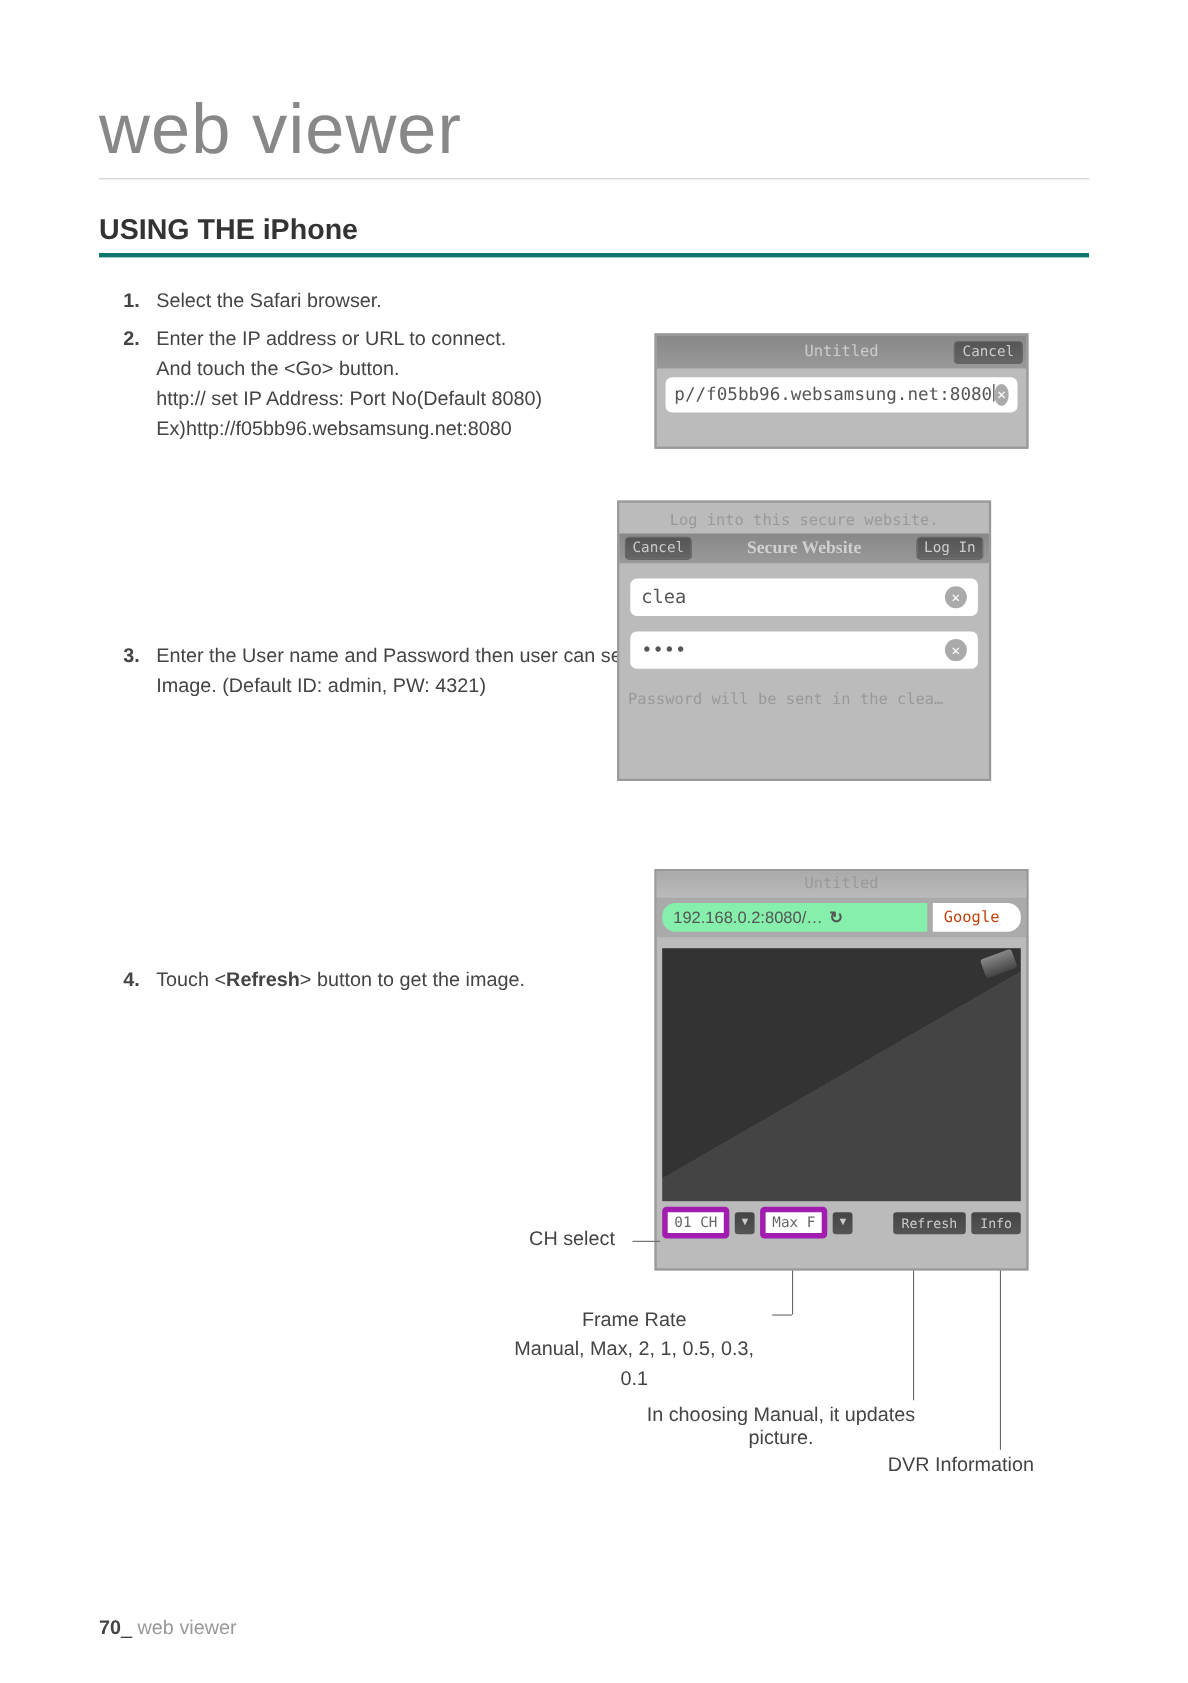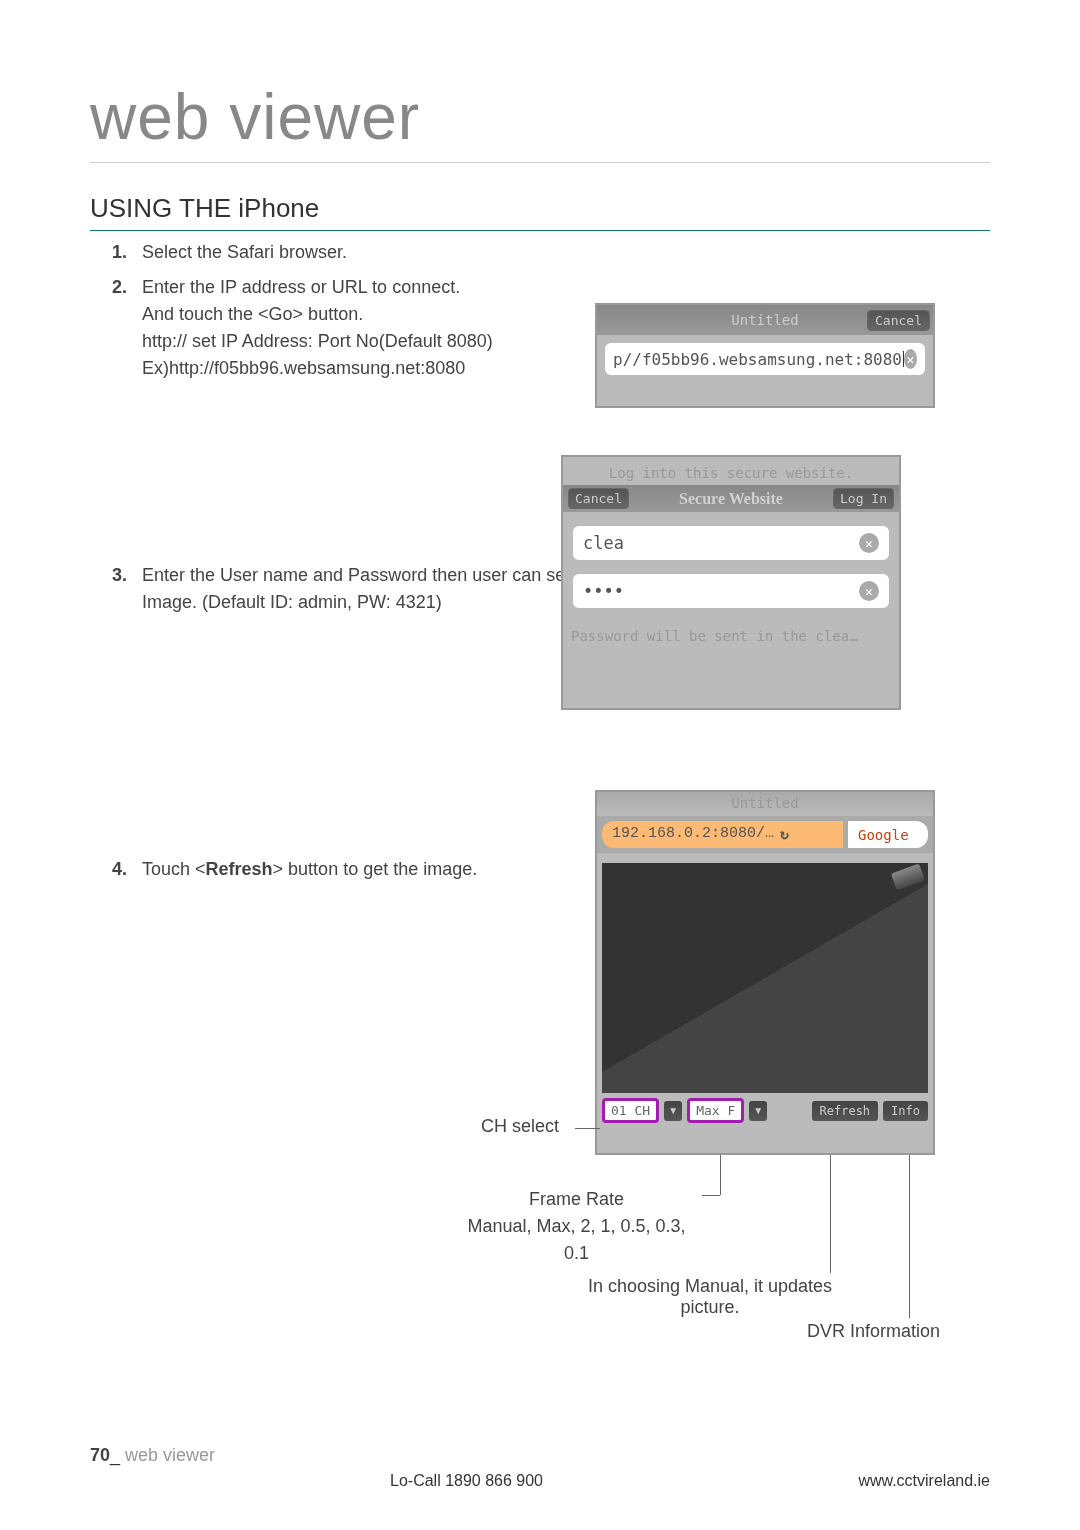--- a/index.html
+++ b/index.html
@@ -24,25 +24,25 @@
       font-weight: 300;
       color: #888;
       letter-spacing: 1px;
       border-bottom: 1px solid #ccc;
       padding-bottom: 8px;
       margin-bottom: 30px;
       font-family: 'Helvetica Neue', Arial, sans-serif;
     }
     .section-title {
       font-size: 26px;
-      font-weight: normal;
+      font-weight: bold;
       color: #333;
-      border-bottom: 1px solid #0f766e;
+      border-bottom: 4px solid #0f766e;
       padding-bottom: 6px;
-      margin-bottom: 8px;
+      margin-bottom: 26px;
     }
     .instruction-list {
       list-style: none;
       padding-left: 22px;
     }
     .instruction-item {
       display: flex;
       font-size: 18px;
       color: #444;
       margin-bottom: 180px;
@@ -124,21 +124,21 @@
       color: #ccc;
       font-family: monospace;
       font-size: 13px;
     }
     .fig1-url {
       margin: 8px;
       background: #fff;
       border-radius: 6px;
       padding: 6px 8px;
       display: flex;
-      align-items:center;
+      align-items:flex-start;
       font-family: monospace;
       font-size: 16px;
       color: #555;
     }
     .clear-circle {
       width: 20px; height: 20px;
       border-radius: 50%;
       background: #aaa;
       color: #fff;
       display: inline-flex;
@@ -217,28 +217,28 @@
       font-size:14px;
       padding-top:3px;
     }
     .fig3-addr {
       display:flex;
       padding: 5px;
       gap:5px;
       background: #aaa;
     }
     .fig3-url {
-      background:#fdba74;
+      background:#86efac;
       border-top-left-radius:12px;
       border-bottom-left-radius:12px;
       flex: 1;
       display:flex;
-      align-items:flex-start;
+      align-items:flex-end;
       padding: 4px 10px;
-      font-family: Liberation Mono, monospace;
+      font-family: Liberation Sans, sans-serif;
       font-size: 15px;
       color: #555;
       gap:6px;
     }
     .fig3-search {
       width: 80px;
       background: #fff;
       border-top-right-radius:12px;
       border-bottom-right-radius:12px;
       display:flex;
@@ -265,21 +265,21 @@
       transform: rotate(-20deg);
     }
     .fig3-controls {
       display: flex;
       padding: 5px;
       gap: 5px;
       align-items:center;
     }
     .fig3-drop {
       background: #fff;
-      border: 3px solid #a21caf;
+      border: 5px solid #a21caf;
       border-radius:4px;
       padding: 2px 6px;
       font-family: monospace;
       font-size: 13px;
       color: #666;
     }
     .fig3-dropbtn {
       background: linear-gradient(#444,#555);
       border-radius: 3px;
       width: 18px;
@@ -418,17 +418,13 @@
 <div class="callout callout-manual">In choosing Manual, it updates picture.</div>
 <div class="line vline" style="top:1155px; left:830px; height:118px;"></div>
 
 <div class="callout callout-dvr">DVR Information</div>
 <div class="line vline" style="top:1155px; left:909px; height:163px;"></div>
 
 <div class="footer">
   <div class="footer-page">
     <span class="pnum">70</span><span>_</span><span class="ptitle"> web viewer</span>
   </div>
-  <div class="footer-contact">
-    <span>Lo-Call  1890 866 900</span>
-    <span>www.cctvireland.ie</span>
-  </div>
 </div>
 
 </body></html>

